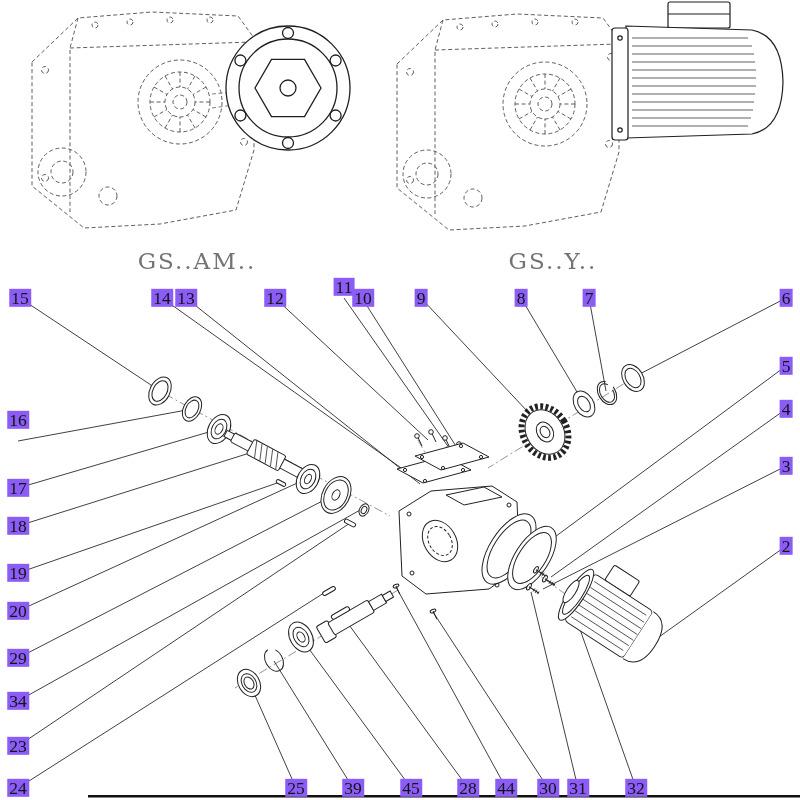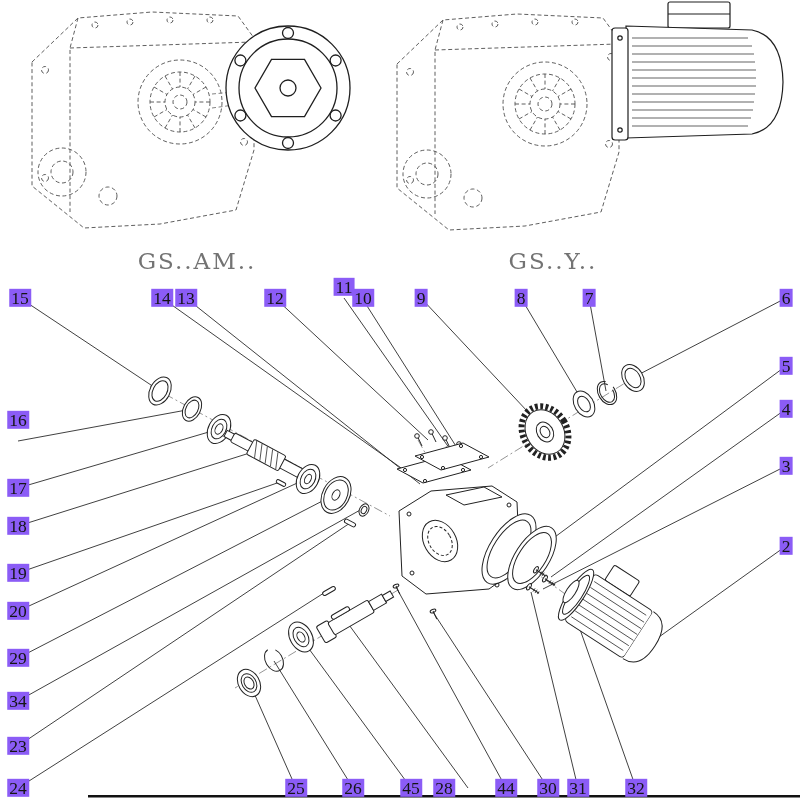--- a/index.html
+++ b/index.html
@@ -328,21 +328,21 @@
 <div class="co" style="left:18px;top:420px">16</div>
 <div class="co" style="left:18px;top:488px">17</div>
 <div class="co" style="left:18px;top:526px">18</div>
 <div class="co" style="left:18px;top:573px">19</div>
 <div class="co" style="left:18px;top:611px">20</div>
 <div class="co" style="left:18px;top:658px">29</div>
 <div class="co" style="left:18px;top:701px">34</div>
 <div class="co" style="left:18px;top:746px">23</div>
 <div class="co" style="left:18px;top:788px">24</div>
 <div class="co" style="left:296px;top:788px">25</div>
-<div class="co" style="left:353px;top:788px">26</div>
+<div class="co" style="left:353px;top:788px">39</div>
 <div class="co" style="left:411px;top:788px">45</div>
-<div class="co" style="left:444px;top:788px">28</div>
+<div class="co" style="left:468px;top:788px">28</div>
 <div class="co" style="left:506px;top:788px">44</div>
 <div class="co" style="left:548px;top:788px">30</div>
 <div class="co" style="left:578px;top:788px">31</div>
 <div class="co" style="left:636px;top:788px">32</div>
 
 </div>
 
 </body></html>

